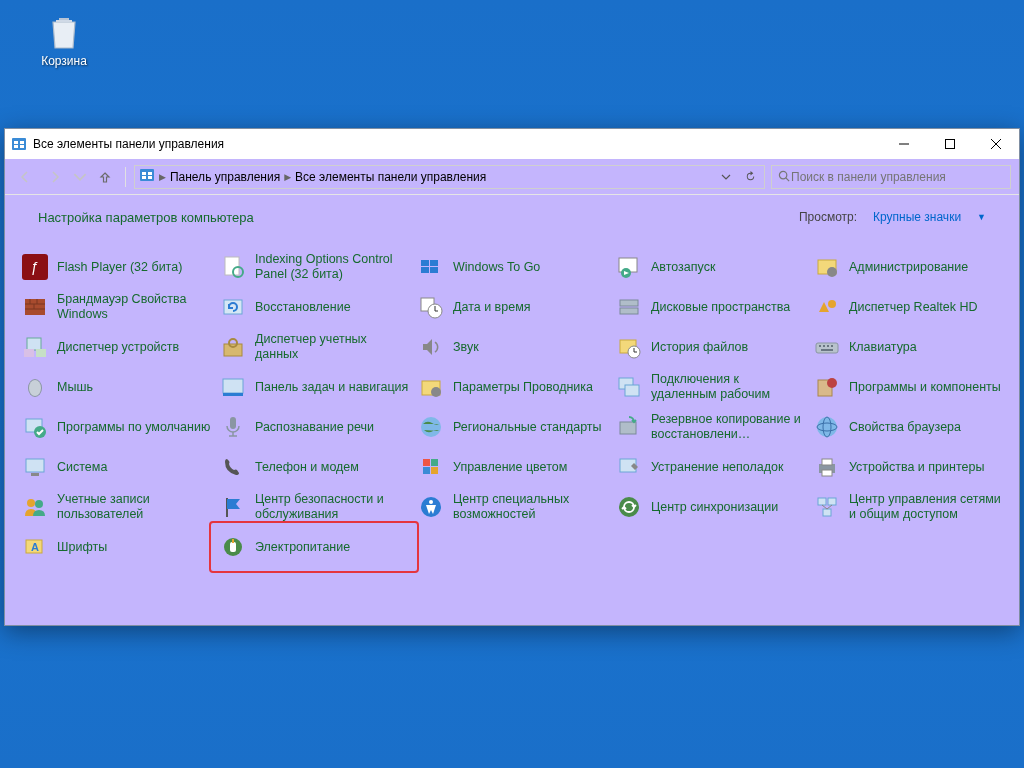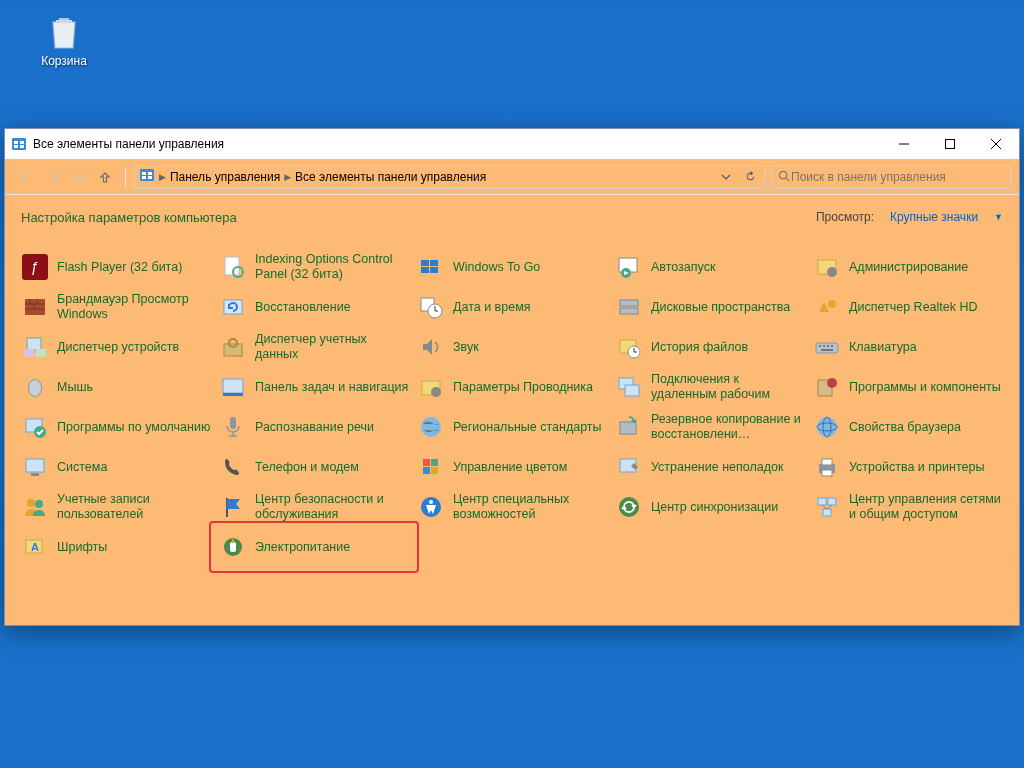--- a/index.html
+++ b/index.html
@@ -6,21 +6,21 @@
   html, body { width: 1024px; height: 768px; overflow: hidden; font-family: "Segoe UI", sans-serif; }
   body { background: linear-gradient(180deg, #1a6fc9 0%, #1874d0 50%, #1a6fc9 100%); position: relative; }
 
   
   .desktop-icon { position: absolute; top: 10px; left: 28px; width: 72px; text-align: center; cursor: pointer; }
   .desktop-icon .bin-shape { width: 42px; height: 42px; margin: 0 auto 2px; position: relative; }
   .desktop-icon .bin-shape svg { width: 42px; height: 42px; }
   .desktop-icon .label { color: #fff; font-size: 12px; text-shadow: 1px 1px 2px rgba(0,0,0,.6); }
 
   
-  .window { position: absolute; top: 128px; left: 4px; width: 1016px; height: 498px; background: #fdba74; border: 1px solid #7f8ea2; box-shadow: 0 6px 24px rgba(0,0,0,.4); }
+  .window { position: absolute; top: 128px; left: 4px; width: 1016px; height: 498px; background: #c4b5fd; border: 1px solid #7f8ea2; box-shadow: 0 6px 24px rgba(0,0,0,.4); }
 
   
   .titlebar { height: 30px; display: flex; align-items: center; padding: 0 0 0 6px; background: #fff; }
   .titlebar .ico { width: 16px; height: 16px; margin-right: 6px; }
   .titlebar .title { font-size: 12px; color: #000; flex: 1; }
   .winbtn { width: 46px; height: 30px; display: flex; align-items: center; justify-content: center; }
   .winbtn svg { width: 10px; height: 10px; }
 
   
   .navrow { height: 36px; display: flex; align-items: center; padding: 0 8px; gap: 6px; border-bottom: 1px solid #e5e5e5; }
@@ -31,21 +31,21 @@
   .addrbox { flex: 1; height: 24px; border: 1px solid #cfcfcf; display: flex; align-items: center; padding: 0 4px; font-size: 12px; gap: 4px; }
   .addrbox .crumb { color: #000; white-space: nowrap; }
   .addrbox .sep { color: #666; font-size: 9px; }
   .addrbox .spacer { flex: 1; }
   .addrbox .drop, .addrbox .refresh { width: 20px; display: flex; align-items: center; justify-content: center; color: #555; }
   .searchbox { width: 240px; height: 24px; border: 1px solid #cfcfcf; display: flex; align-items: center; padding: 0 6px; color: #777; font-size: 12px; }
   .searchbox svg { width: 13px; height: 13px; }
   .searchbox input { border: none; outline: none; flex: 1; font-size: 12px; background: transparent; }
 
   
-  .content-head { height: 44px; display: flex; align-items: center; padding: 0 16px; }
+  .content-head { height: 44px; display: flex; align-items: center; padding: 0 33px; }
   .content-head .heading { color: #166a2e; font-size: 13px; flex: 1; }
   .viewctrl { font-size: 12px; color: #444; display: flex; align-items: center; gap: 16px; }
   .viewctrl .link { color: #0066cc; }
   .viewctrl .chev { color: #0066cc; font-size: 9px; }
 
   
   .grid { padding: 8px 10px 10px 12px; display: grid; grid-template-columns: repeat(5, 198px); grid-auto-rows: 40px; row-gap: 0px; column-gap: 0px; }
   .item { display: flex; align-items: center; gap: 8px; padding: 2px 4px; border-radius: 2px; }
   .item .ic { width: 28px; height: 28px; flex-shrink: 0; display: flex; align-items: center; justify-content: center; }
   .item .ic svg, .item .ic .box { width: 26px; height: 26px; }
@@ -220,21 +220,21 @@
             <rect x="3" y="5" width="20" height="16" fill="#a84b2e"></rect>
             <g stroke="#7a3621" stroke-width="1">
               <line x1="3" y1="10" x2="23" y2="10"></line>
               <line x1="3" y1="15" x2="23" y2="15"></line>
               <line x1="8" y1="5" x2="8" y2="10"></line>
               <line x1="15" y1="5" x2="15" y2="10"></line>
               <line x1="12" y1="10" x2="12" y2="15"></line>
             </g>
           </svg>
         </span>
-        <span class="txt">Брандмауэр Просмотр Windows</span>
+        <span class="txt">Брандмауэр Свойства Windows</span>
       </div>
     <div class="item">
         <span class="ic">
           <svg viewBox="0 0 26 26">
             <rect x="4" y="6" width="18" height="14" fill="#d5e7f5" stroke="#6aa6d6"></rect>
             <path d="M9 13 A4 4 0 1 1 13 17" fill="none" stroke="#2b7cd3" stroke-width="2"></path>
             <path d="M9 10 L9 14 L13 14" fill="none" stroke="#2b7cd3" stroke-width="2"></path>
           </svg>
         </span>
         <span class="txt">Восстановление</span>

